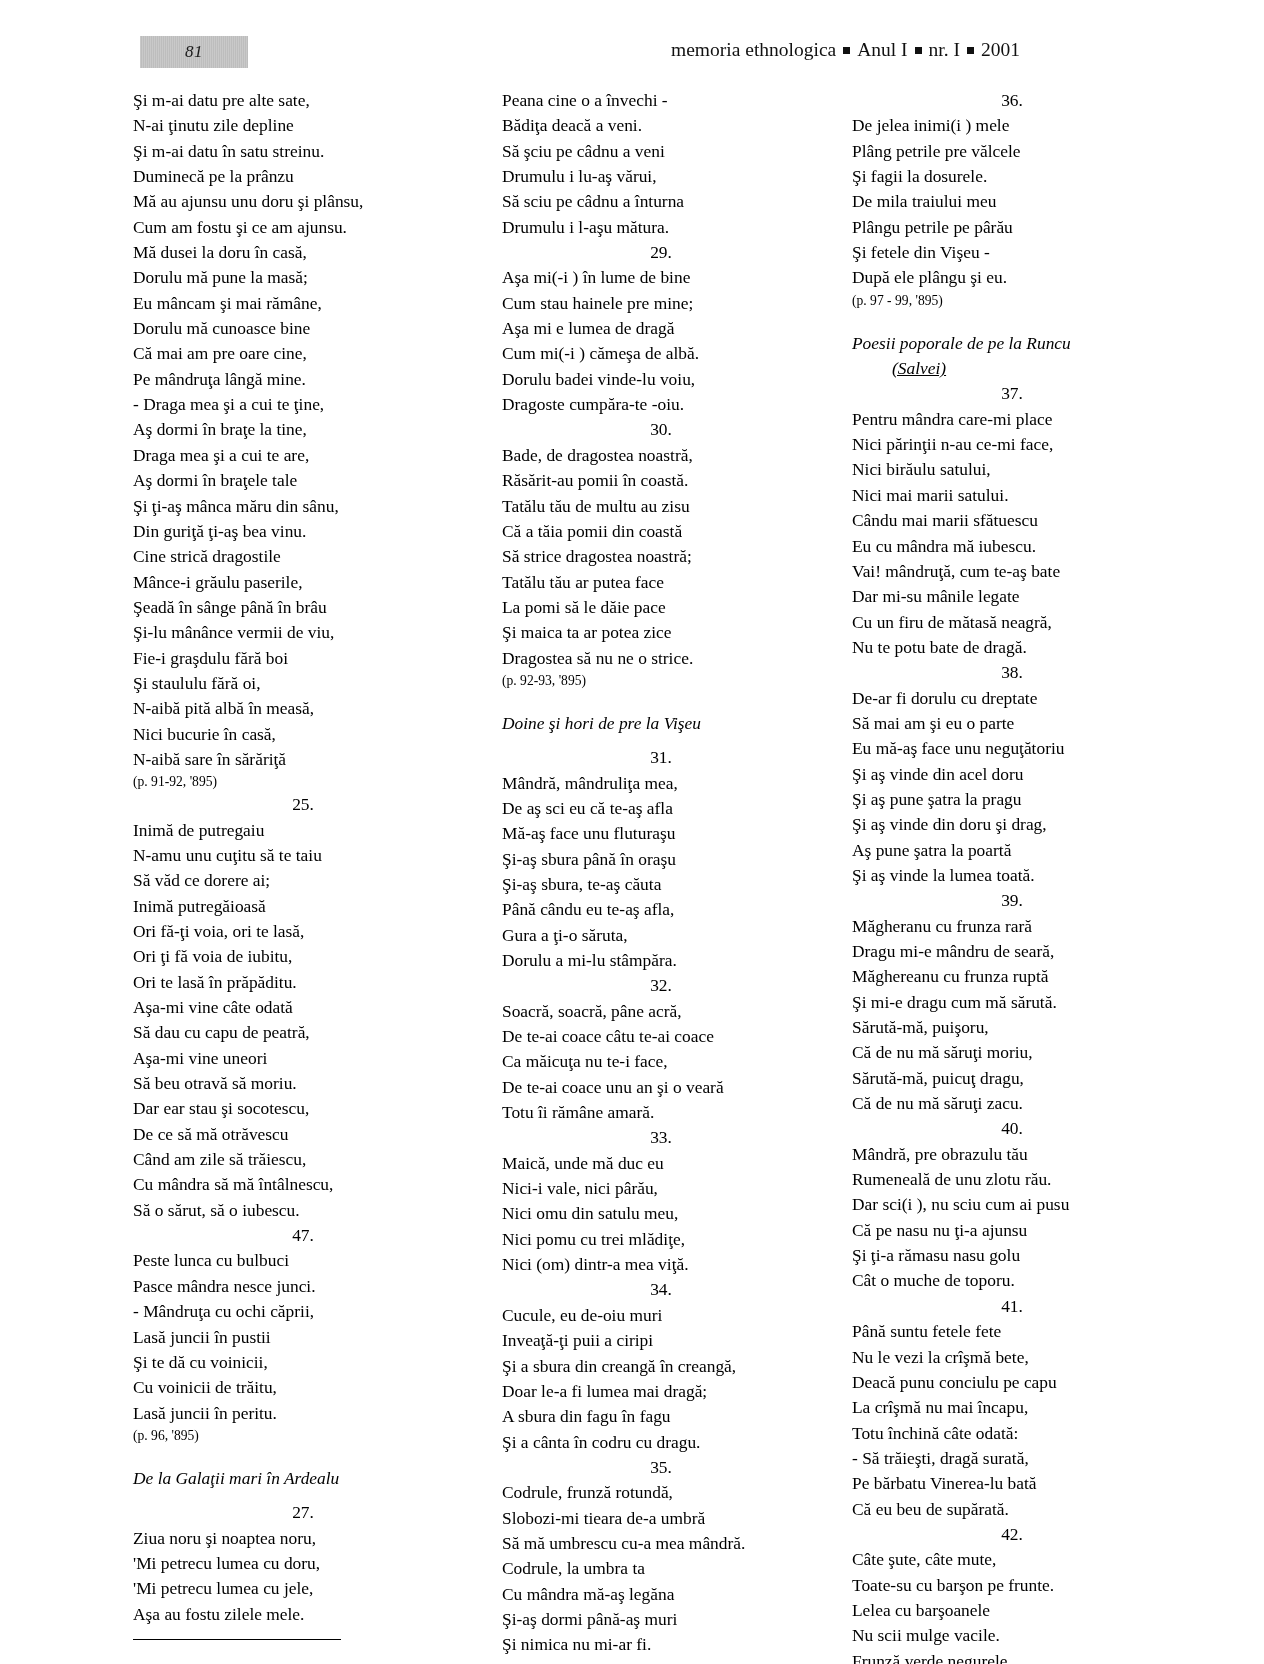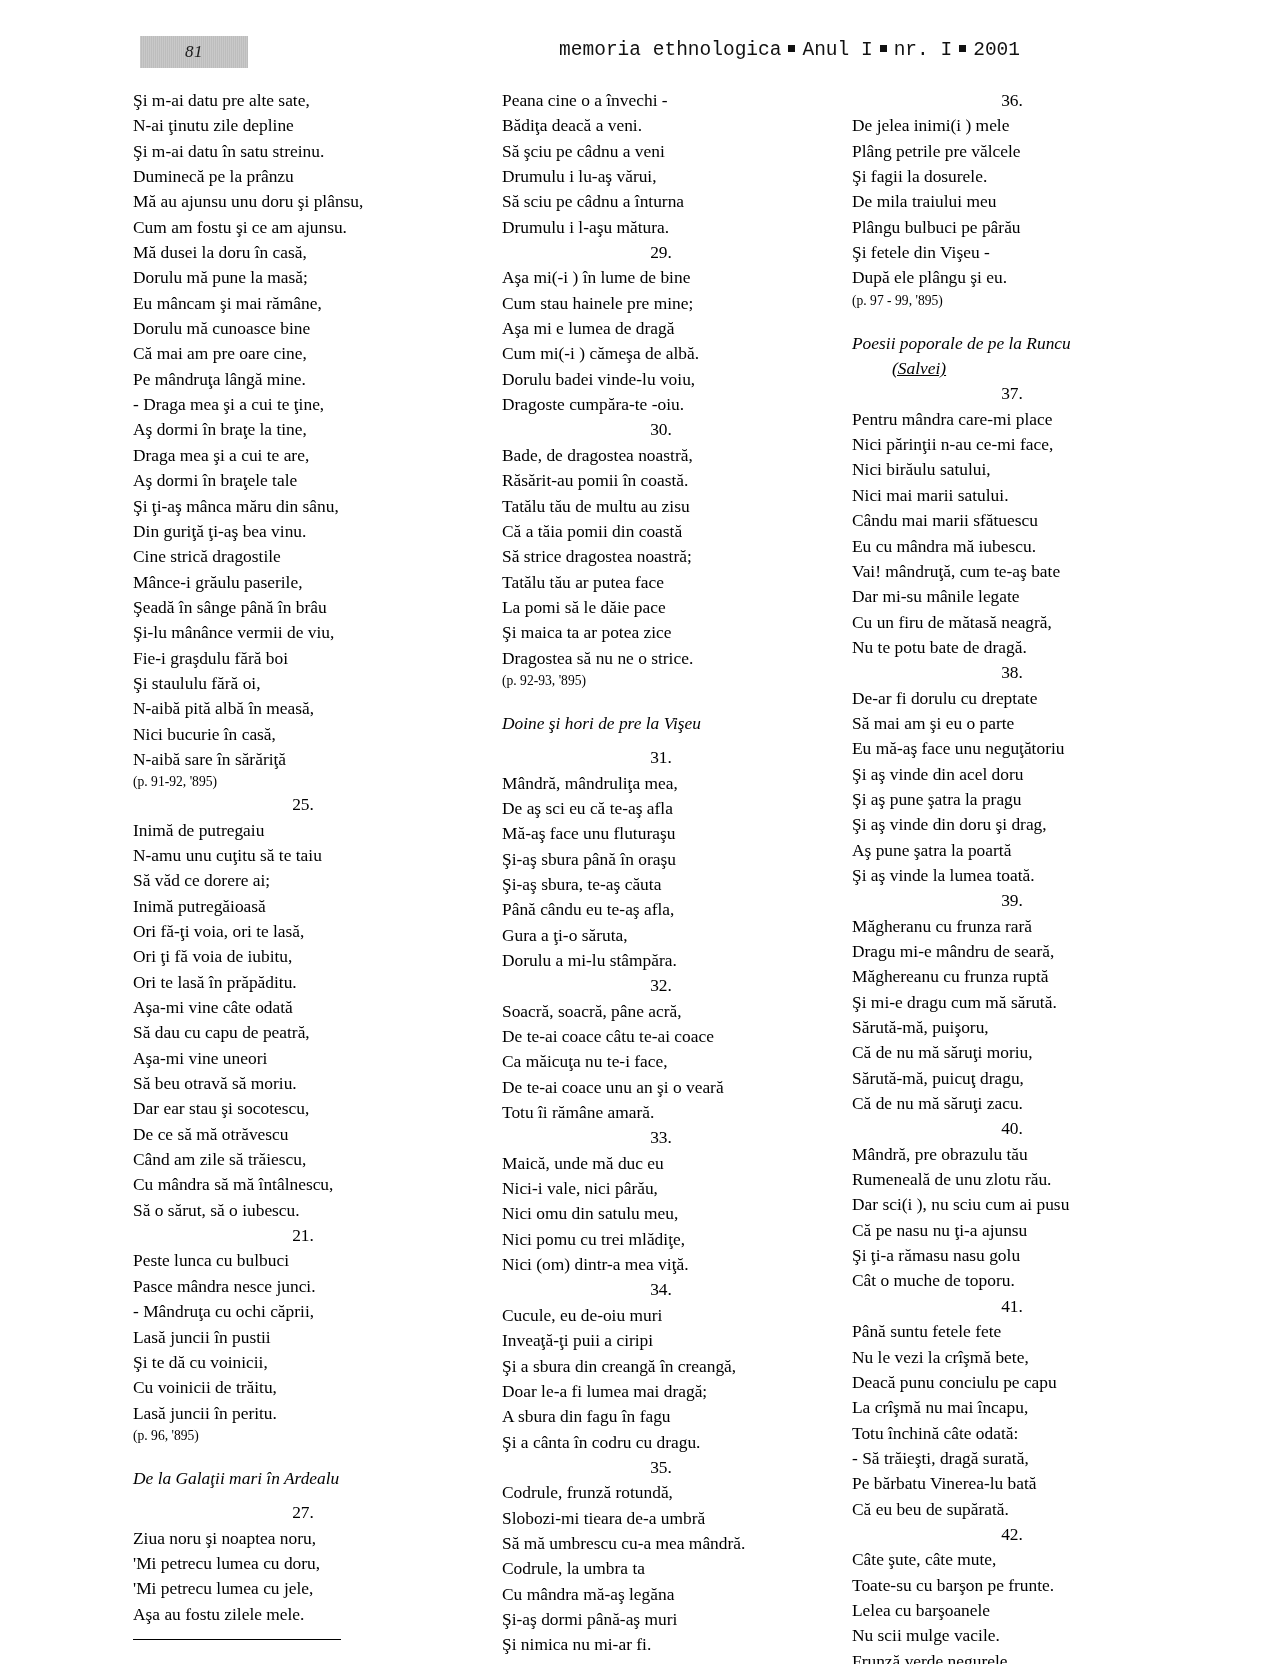--- a/index.html
+++ b/index.html
@@ -45,21 +45,21 @@
   .page-number {
     font-style: italic;
     font-size: 17px;
     color: #1a1a1a;
     letter-spacing: 0.5px;
   }
   .header-title {
     position: absolute;
     right: 252px;
     top: 3px;
-    font-family: Liberation Mono, monospace;
+    font-family: Liberation Serif, serif;
     font-size: 19.5px;
     color: #111111;
     white-space: nowrap;
   }
   .sq {
     display: inline-block;
     width: 7px;
     height: 7px;
     background: #111111;
     margin: 0 7px 2px 7px;
@@ -169,21 +169,21 @@
           <div class="line">Aşa-mi vine câte odată</div>
           <div class="line">Să dau cu capu de peatră,</div>
           <div class="line">Aşa-mi vine uneori</div>
           <div class="line">Să beu otravă să moriu.</div>
           <div class="line">Dar ear stau şi socotescu,</div>
           <div class="line">De ce să mă otrăvescu</div>
           <div class="line">Când am zile să trăiescu,</div>
           <div class="line">Cu mândra să mă întâlnescu,</div>
           <div class="line">Să o sărut, să o iubescu.</div>
         </div>
-        <div class="num">21.</div>
+        <div class="num">47.</div>
         <div>
           <div class="line">Peste lunca cu bulbuci</div>
           <div class="line">Pasce mândra nesce junci.</div>
           <div class="line">- Mândruţa cu ochi căprii,</div>
           <div class="line">Lasă juncii în pustii</div>
           <div class="line">Şi te dă cu voinicii,</div>
           <div class="line">Cu voinicii de trăitu,</div>
           <div class="line">Lasă juncii în peritu.</div>
         </div>
         <div class="src">(p. 96, '895)</div>
@@ -278,21 +278,21 @@
           <div class="line">Codrule, codruţule,</div>
         </div>
       </div>
     <div class="col col-3">
         <div class="num">36.</div>
         <div>
           <div class="line">De jelea inimi(i ) mele</div>
           <div class="line">Plâng petrile pre vălcele</div>
           <div class="line">Şi fagii la dosurele.</div>
           <div class="line">De mila traiului meu</div>
-          <div class="line">Plângu bulbuci pe pârău</div>
+          <div class="line">Plângu petrile pe pârău</div>
           <div class="line">Şi fetele din Vişeu -</div>
           <div class="line">După ele plângu şi eu.</div>
         </div>
         <div class="src">(p. 97 - 99, '895)</div>
         <div class="section-title"><div>Poesii poporale de pe la Runcu</div><div class="u" style="text-decoration: underline; display: inline-block; margin-left: 40px;">(Salvei)</div></div>
         <div class="num">37.</div>
         <div>
           <div class="line">Pentru mândra care-mi place</div>
           <div class="line">Nici părinţii n-au ce-mi face,</div>
           <div class="line">Nici birăulu satului,</div>

